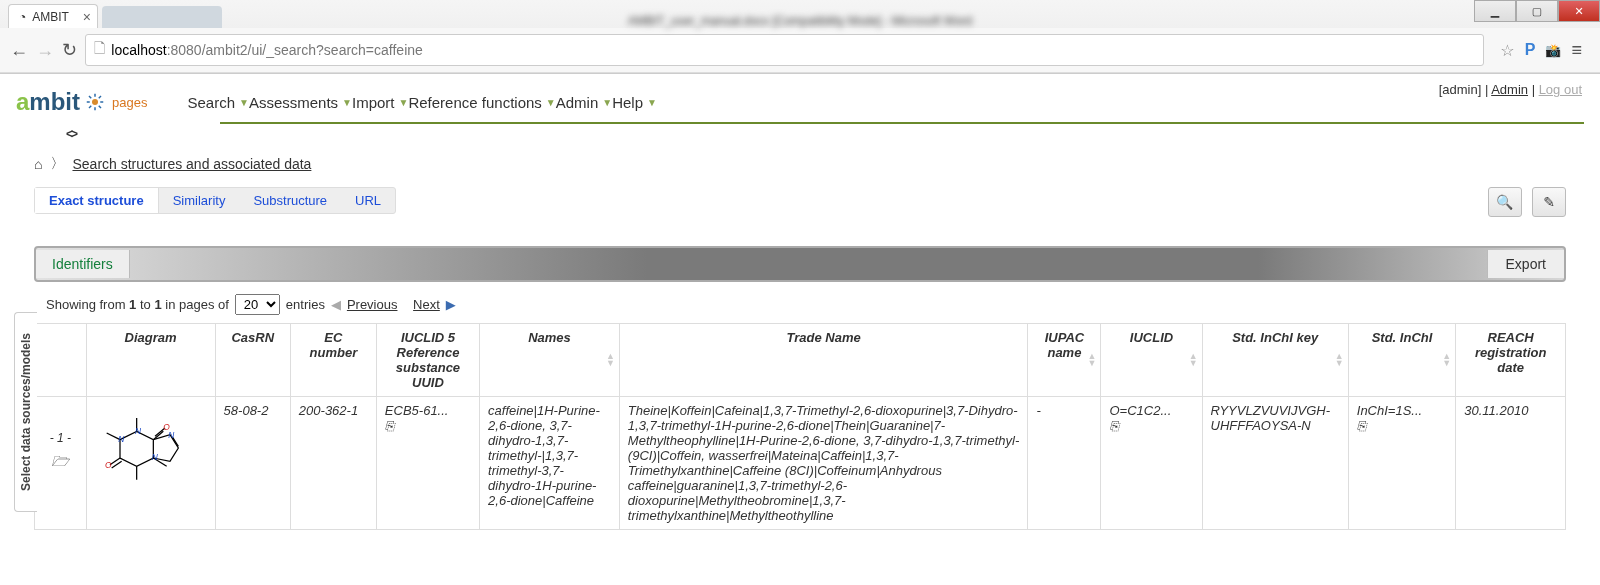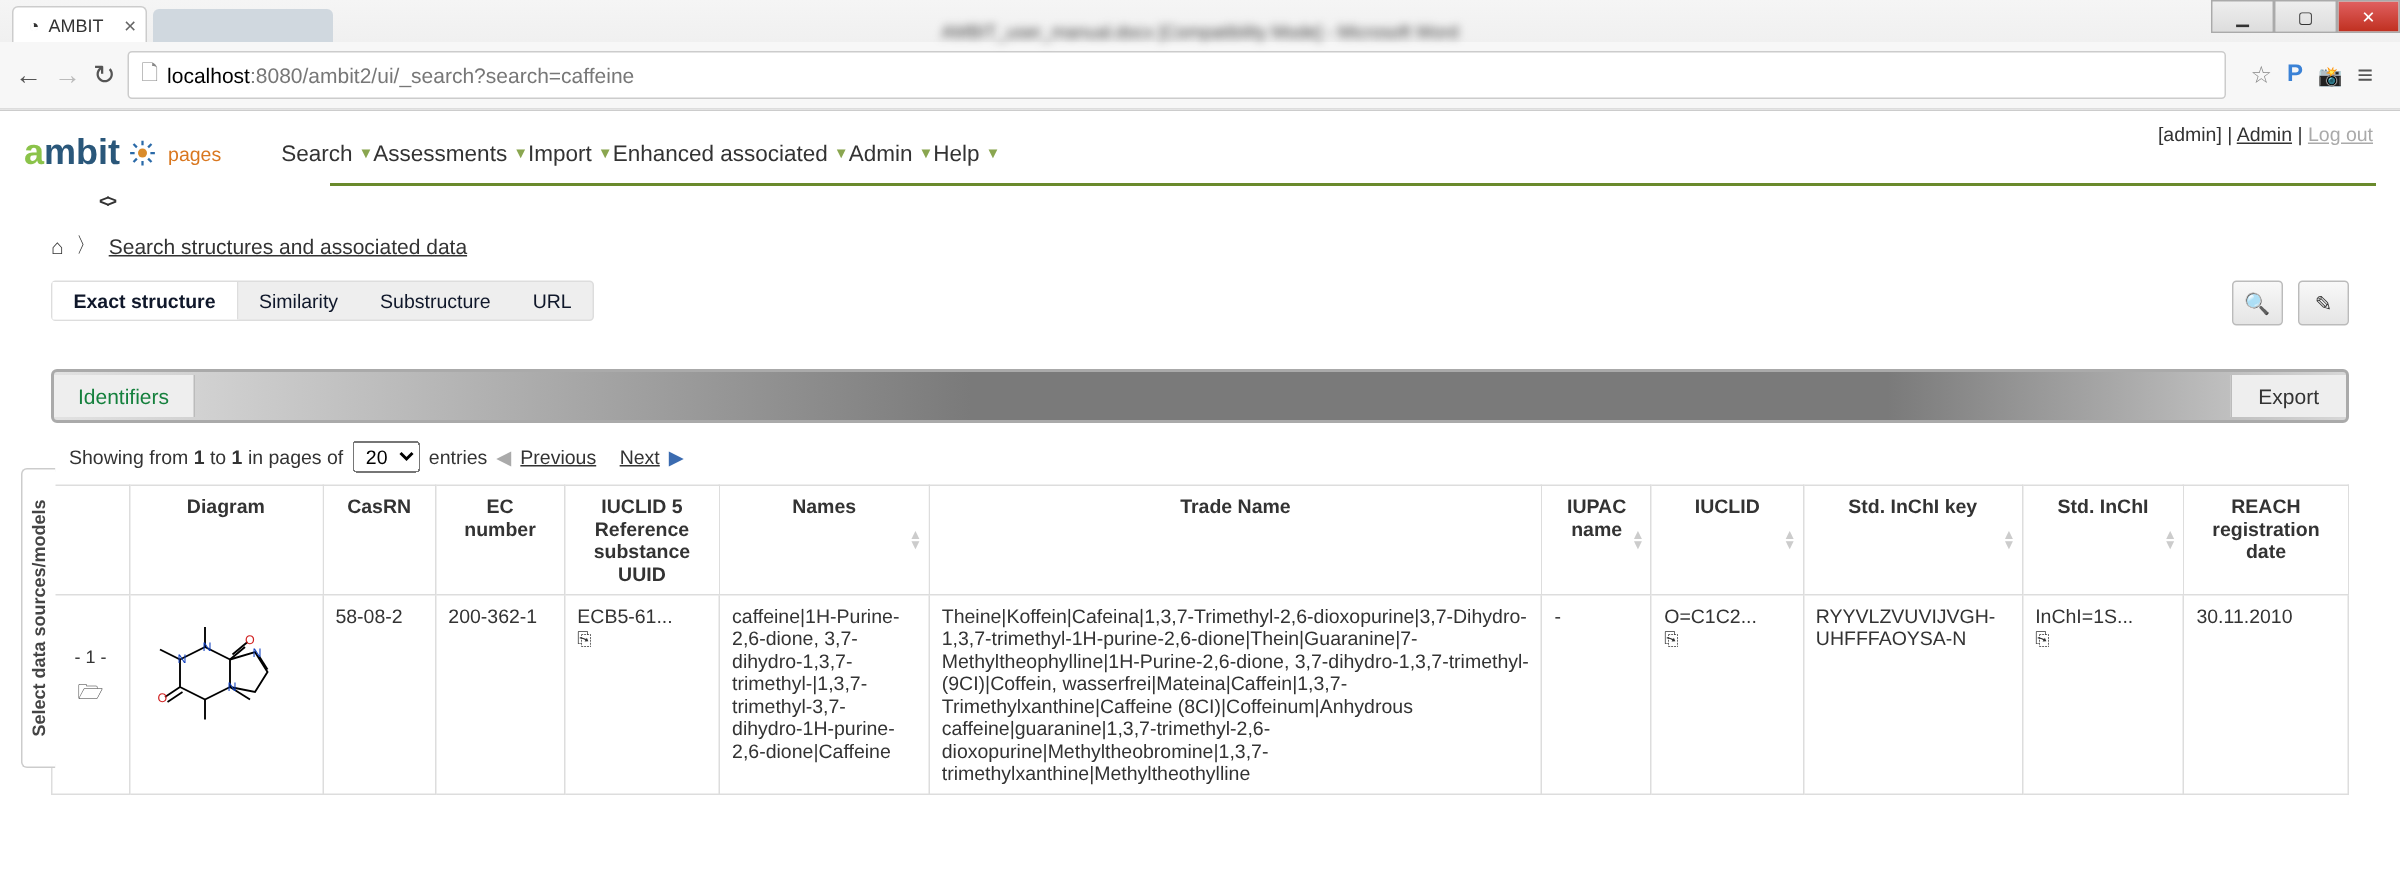--- a/index.html
+++ b/index.html
@@ -44,21 +44,21 @@
 
 .content { padding: 10px 34px 0 34px; position: relative; }
 .side-tab { position: absolute; left: -186px; top: 188px; transform: rotate(-90deg); transform-origin: right top; background: #fff; border: 1px solid #ccc; border-bottom: none; padding: 4px 12px; font-size: 12px; width: 200px; text-align: center; border-radius: 4px 4px 0 0; font-weight: bold; color: #444;}
 .breadcrumb { display: flex; align-items: center; gap: 8px; margin: 6px 0 14px; font-size: 14px; }
 .breadcrumb a { text-decoration: underline; color: #333; }
 .home-icon { font-size: 14px; }
 .code-icon { font-size: 12px; letter-spacing: -2px; font-weight: bold; position: relative; top: -8px; left: 32px;}
 
 
 .search-tabs { display: flex; background: #eee; border: 1px solid #ddd; border-radius: 3px; width: fit-content; margin-bottom: 14px; }
-.search-tab { padding: 5px 14px; font-size: 13px; color: #0f172a; cursor: pointer; }
+.search-tab { padding: 5px 14px; font-size: 13px; color: #1d4ed8; cursor: pointer; }
 .search-tab.active { background: #fff; font-weight: bold; border-right: 1px solid #ddd; }
 
 
 .search-row { display: flex; align-items: flex-start; gap: 10px; }
 .search-row .spacer { flex: 1; }
 .search-input { width: 360px; border: 1px solid #ccc; padding: 5px 8px; font-size: 14px; border-radius: 2px; }
 .icon-btn { width: 34px; height: 30px; border: 1px solid #bbb; background: linear-gradient(#f8f8f8,#e5e5e5); border-radius: 3px; display: flex; align-items: center; justify-content: center; cursor: pointer; font-size: 14px; }
 
 
 .section-bar { display: flex; align-items: center; border: 2px solid #aaa; border-radius: 4px; margin-top: 18px; background: linear-gradient(to right, #e2e2e2, #7a7a7a 40%, #7a7a7a 80%, #d7d7d7); height: 36px; }
@@ -67,21 +67,21 @@
 
 
 .pager { display: flex; align-items: center; gap: 6px; margin: 12px 12px 8px; font-size: 13px; }
 .pager select { font-size: 13px; padding: 1px 4px; }
 .pager .prev, .pager .next { text-decoration: underline; cursor: pointer; }
 .pager .tri { color: #3b6bb0; font-size: 13px; }
 .pager .tri.grey { color: #aaa; }
 .filter-input { margin-left: auto; width: 380px; border: 1px solid #ccc; padding: 4px 8px; font-size: 13px; }
 
 
-table { border-collapse: collapse; width: 100%; table-layout: fixed; }
+table { border-collapse: collapse; width: 100%; table-layout: fixed; font-style: italic; }
 th, td { border: 1px solid #ddd; padding: 6px 8px; font-size: 13px; vertical-align: top; text-align: left; word-wrap: break-word; }
 th { text-align: center; font-weight: bold; background: #fff; position: relative; }
 .sort-arrows { position: absolute; right: 4px; top: 50%; transform: translateY(-50%); color: #ccc; font-size: 9px; line-height: 7px; }
 .col-idx { width: 48px; }
 .col-diagram { width: 120px; }
 .col-cas { width: 70px; }
 .col-ec { width: 80px; }
 .col-iuclid { width: 96px; }
 .col-names { width: 130px; }
 .col-trade { width: 380px; }
@@ -157,21 +157,21 @@
       </div>
     <div class="menu-item">
         <span>Assessments</span>
         <span class="caret">▼</span>
       </div>
     <div class="menu-item">
         <span>Import</span>
         <span class="caret">▼</span>
       </div>
     <div class="menu-item">
-        <span>Enhanced associated</span>
+        <span>Reference functions</span>
         <span class="caret">▼</span>
       </div>
     <div class="menu-item">
         <span>Admin</span>
         <span class="caret">▼</span>
       </div>
     <div class="menu-item">
         <span>Help</span>
         <span class="caret">▼</span>
       </div>

